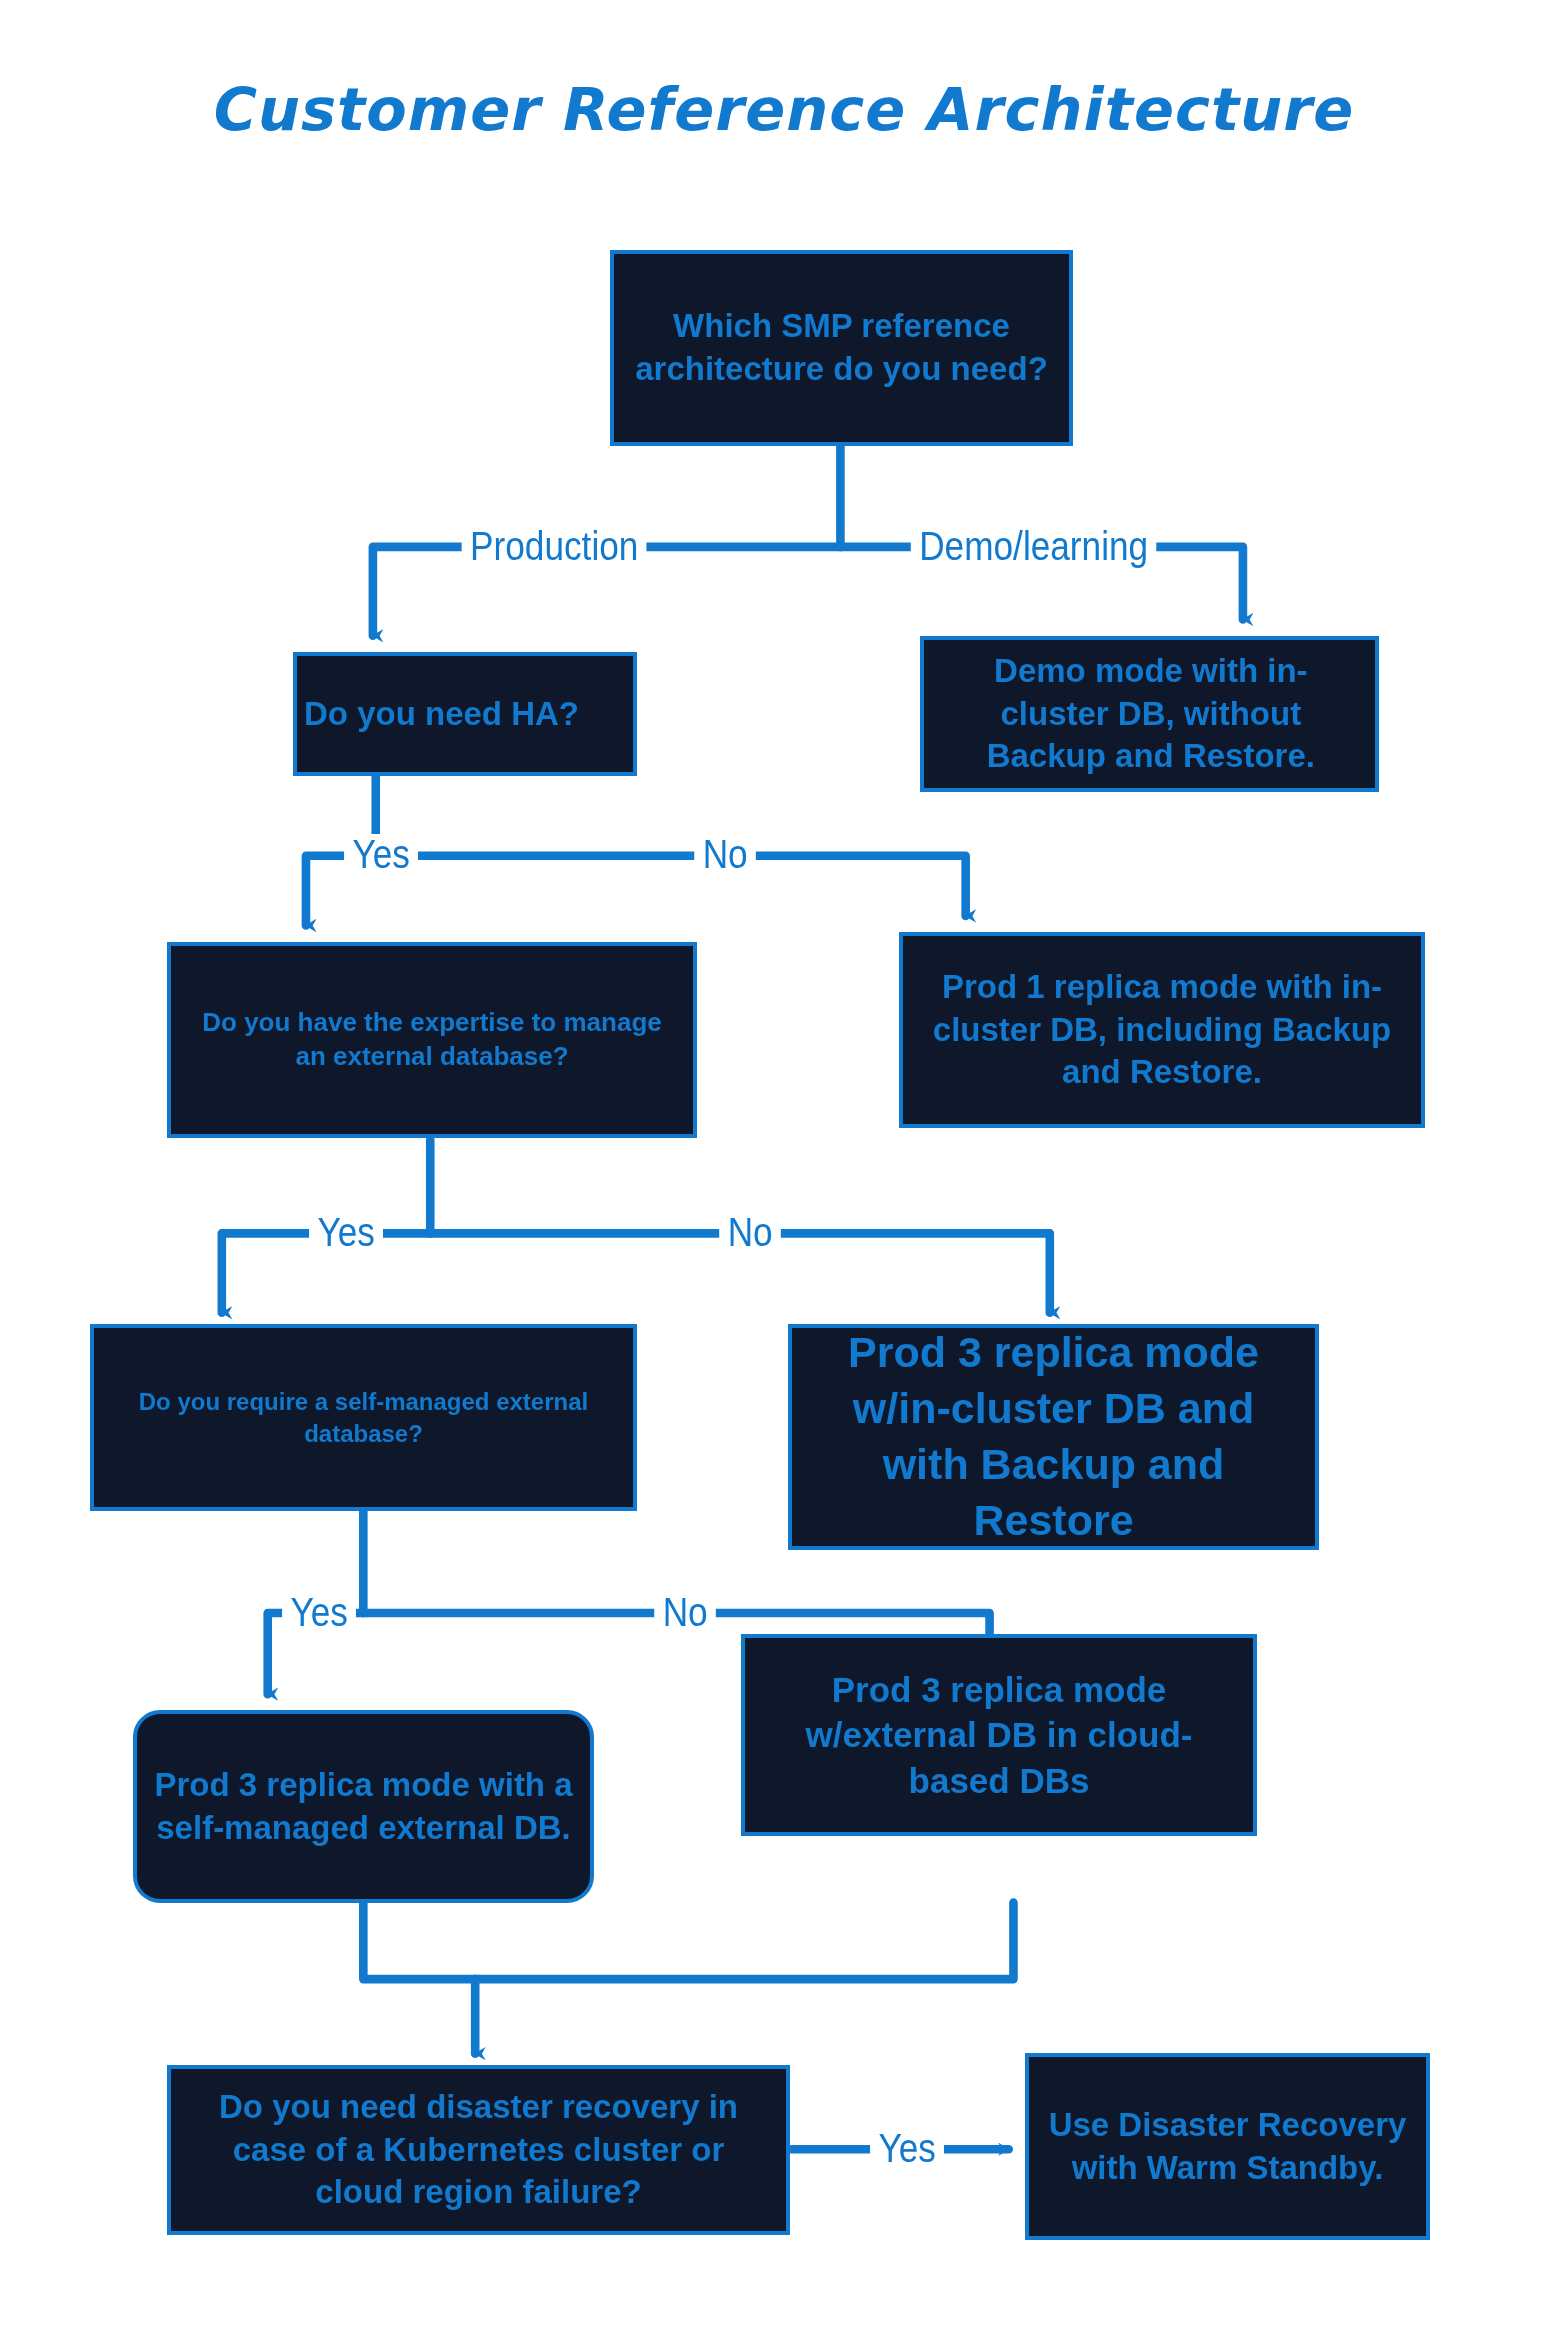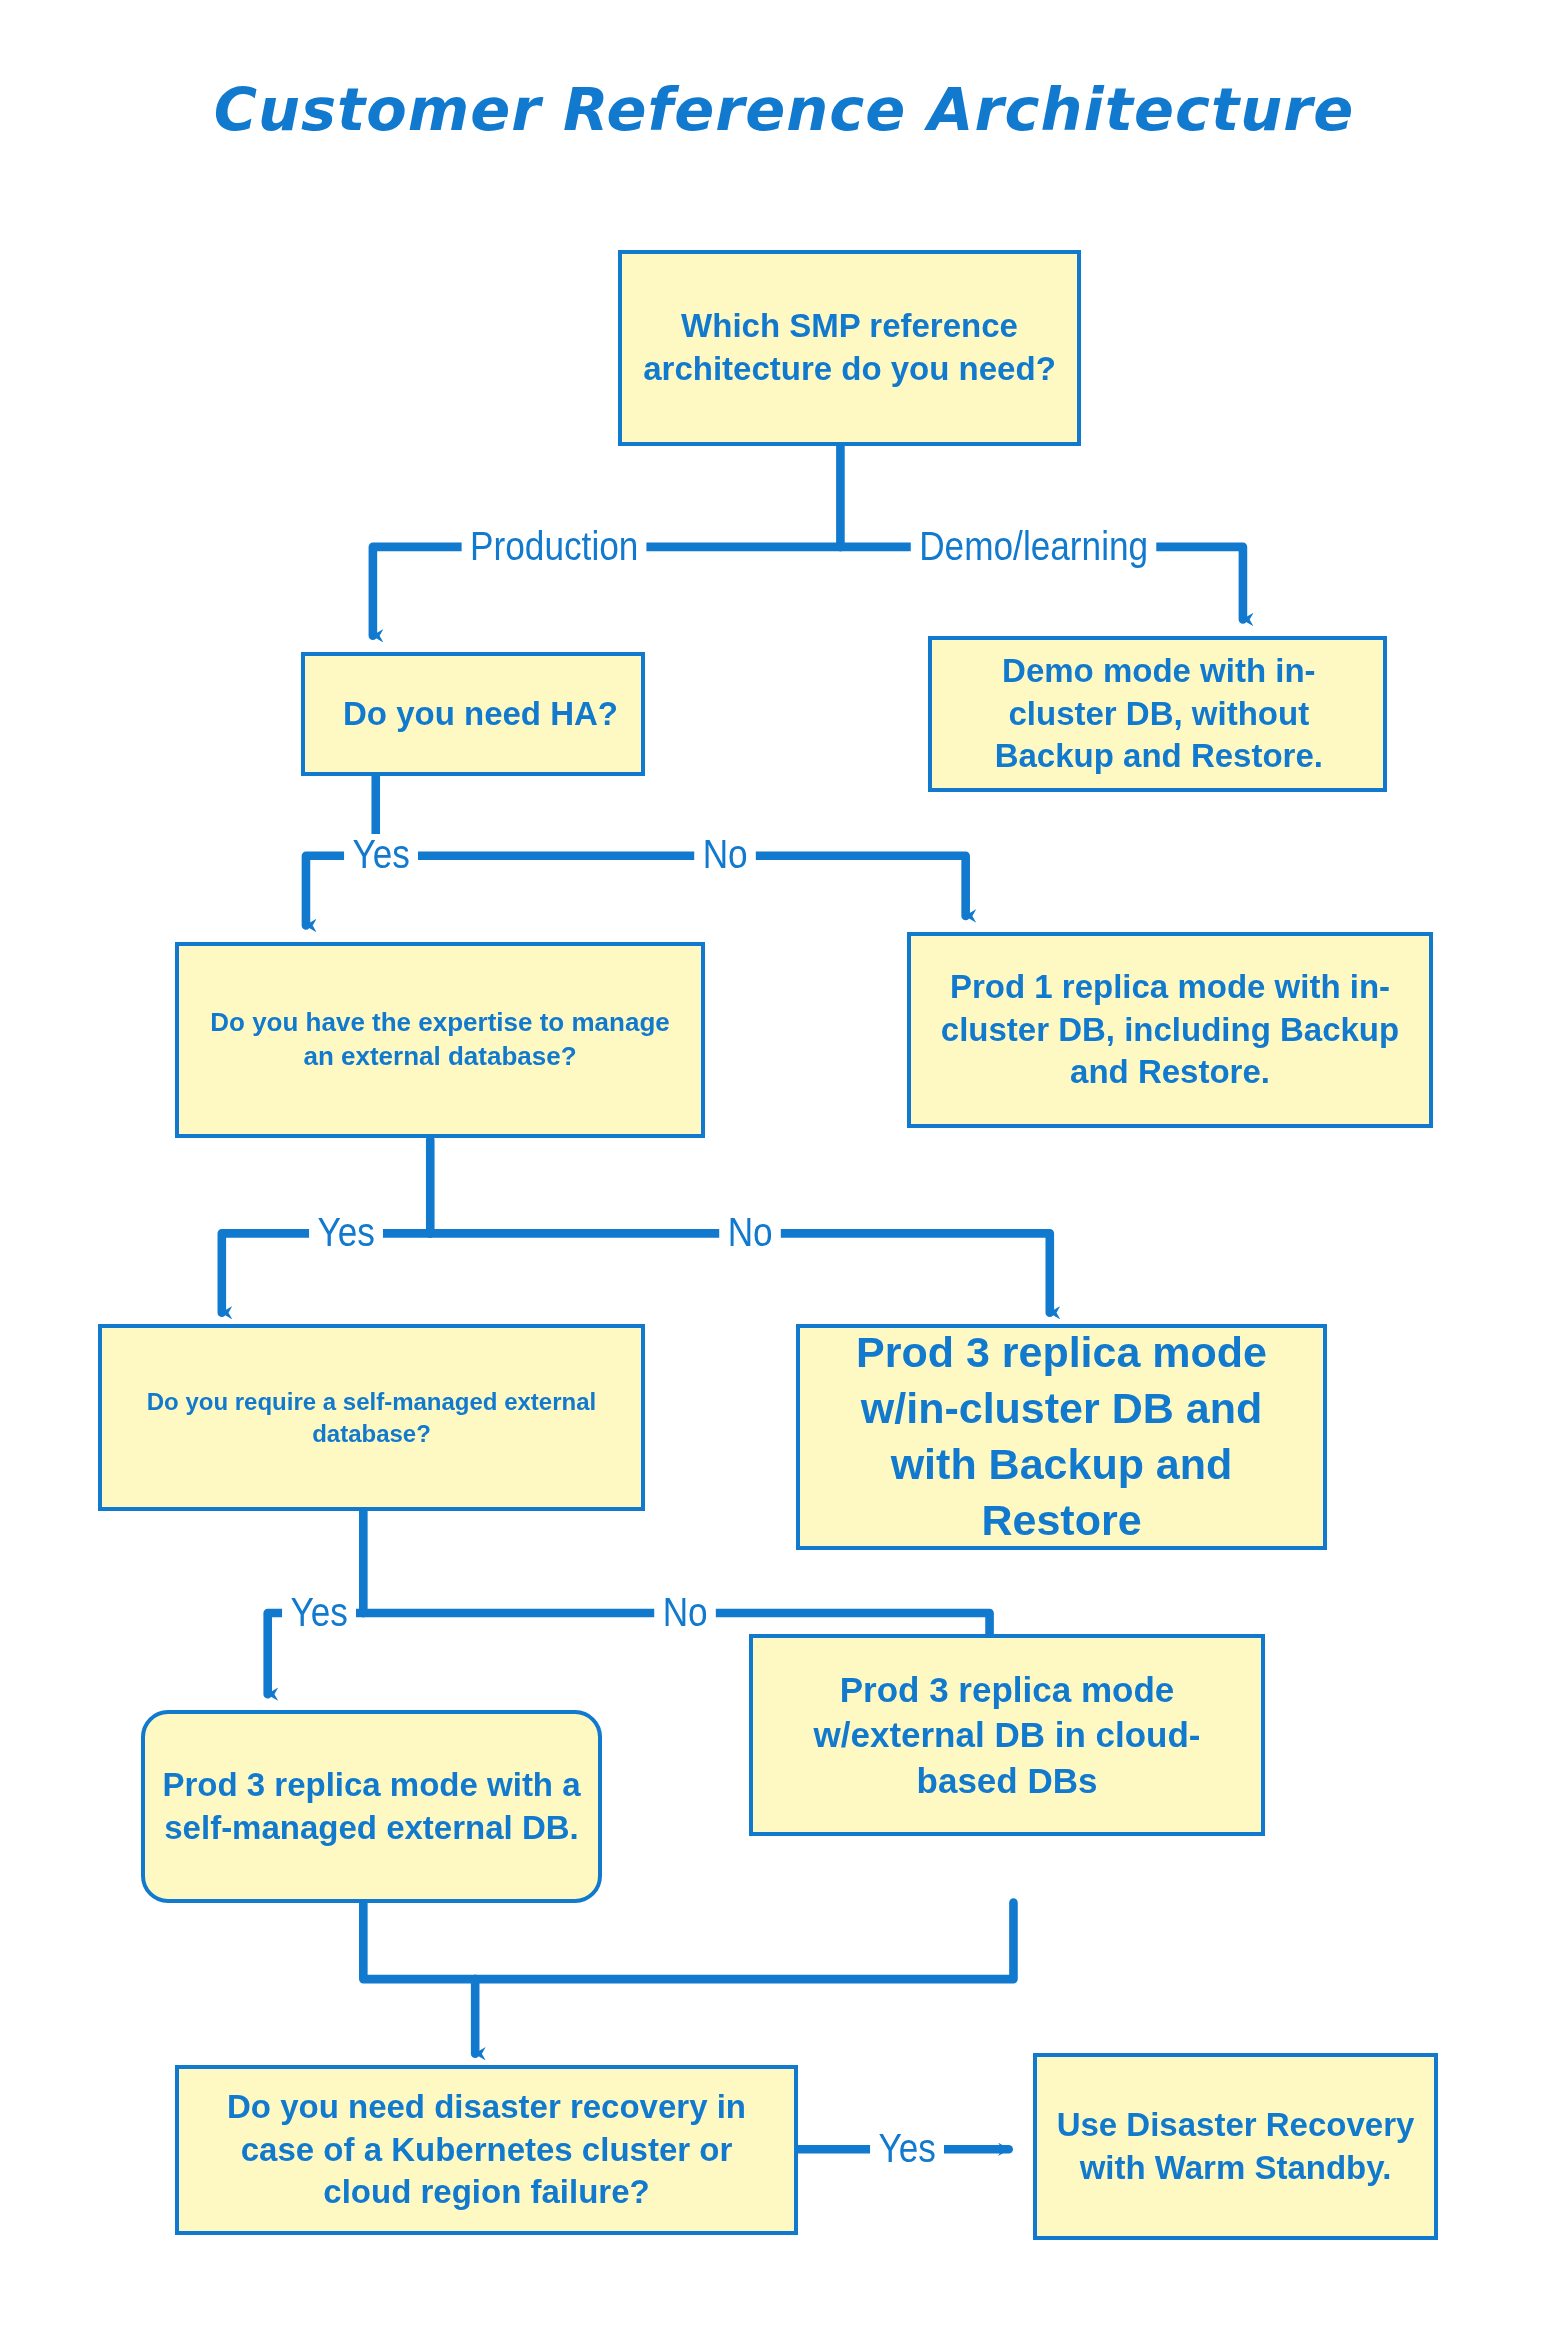--- a/index.html
+++ b/index.html
@@ -35,36 +35,35 @@
     font-weight: bold;
     font-style: italic;
     letter-spacing: 1px;
     color: #1179ce;
     white-space: nowrap;
   }
   .node {
     position: absolute;
     box-sizing: border-box;
     border: 4.8px solid #1179ce;
-    background: #fef9c3;
+    background: #0f172a;
     color: #1179ce;
     font-family: "Liberation Sans", sans-serif;
     font-weight: bold;
     display: flex;
     align-items: center;
     justify-content: center;
     text-align: center;
     line-height: 1.30;
     padding: 5.7px 13.4px;
-    margin-left: 8px;
   }
   .node.left-align {
     justify-content: flex-start;
     text-align: left;
-    padding-left: 38px;
+    padding-left: 7px;
   }
   .edge-label {
     position: absolute;
     color: #1179ce;
     font-family: "Liberation Sans", sans-serif;
     font-weight: normal;
     font-size: 40px;
     line-height: 1;
     background: #ffffff;
     padding: 0 9.6px;

